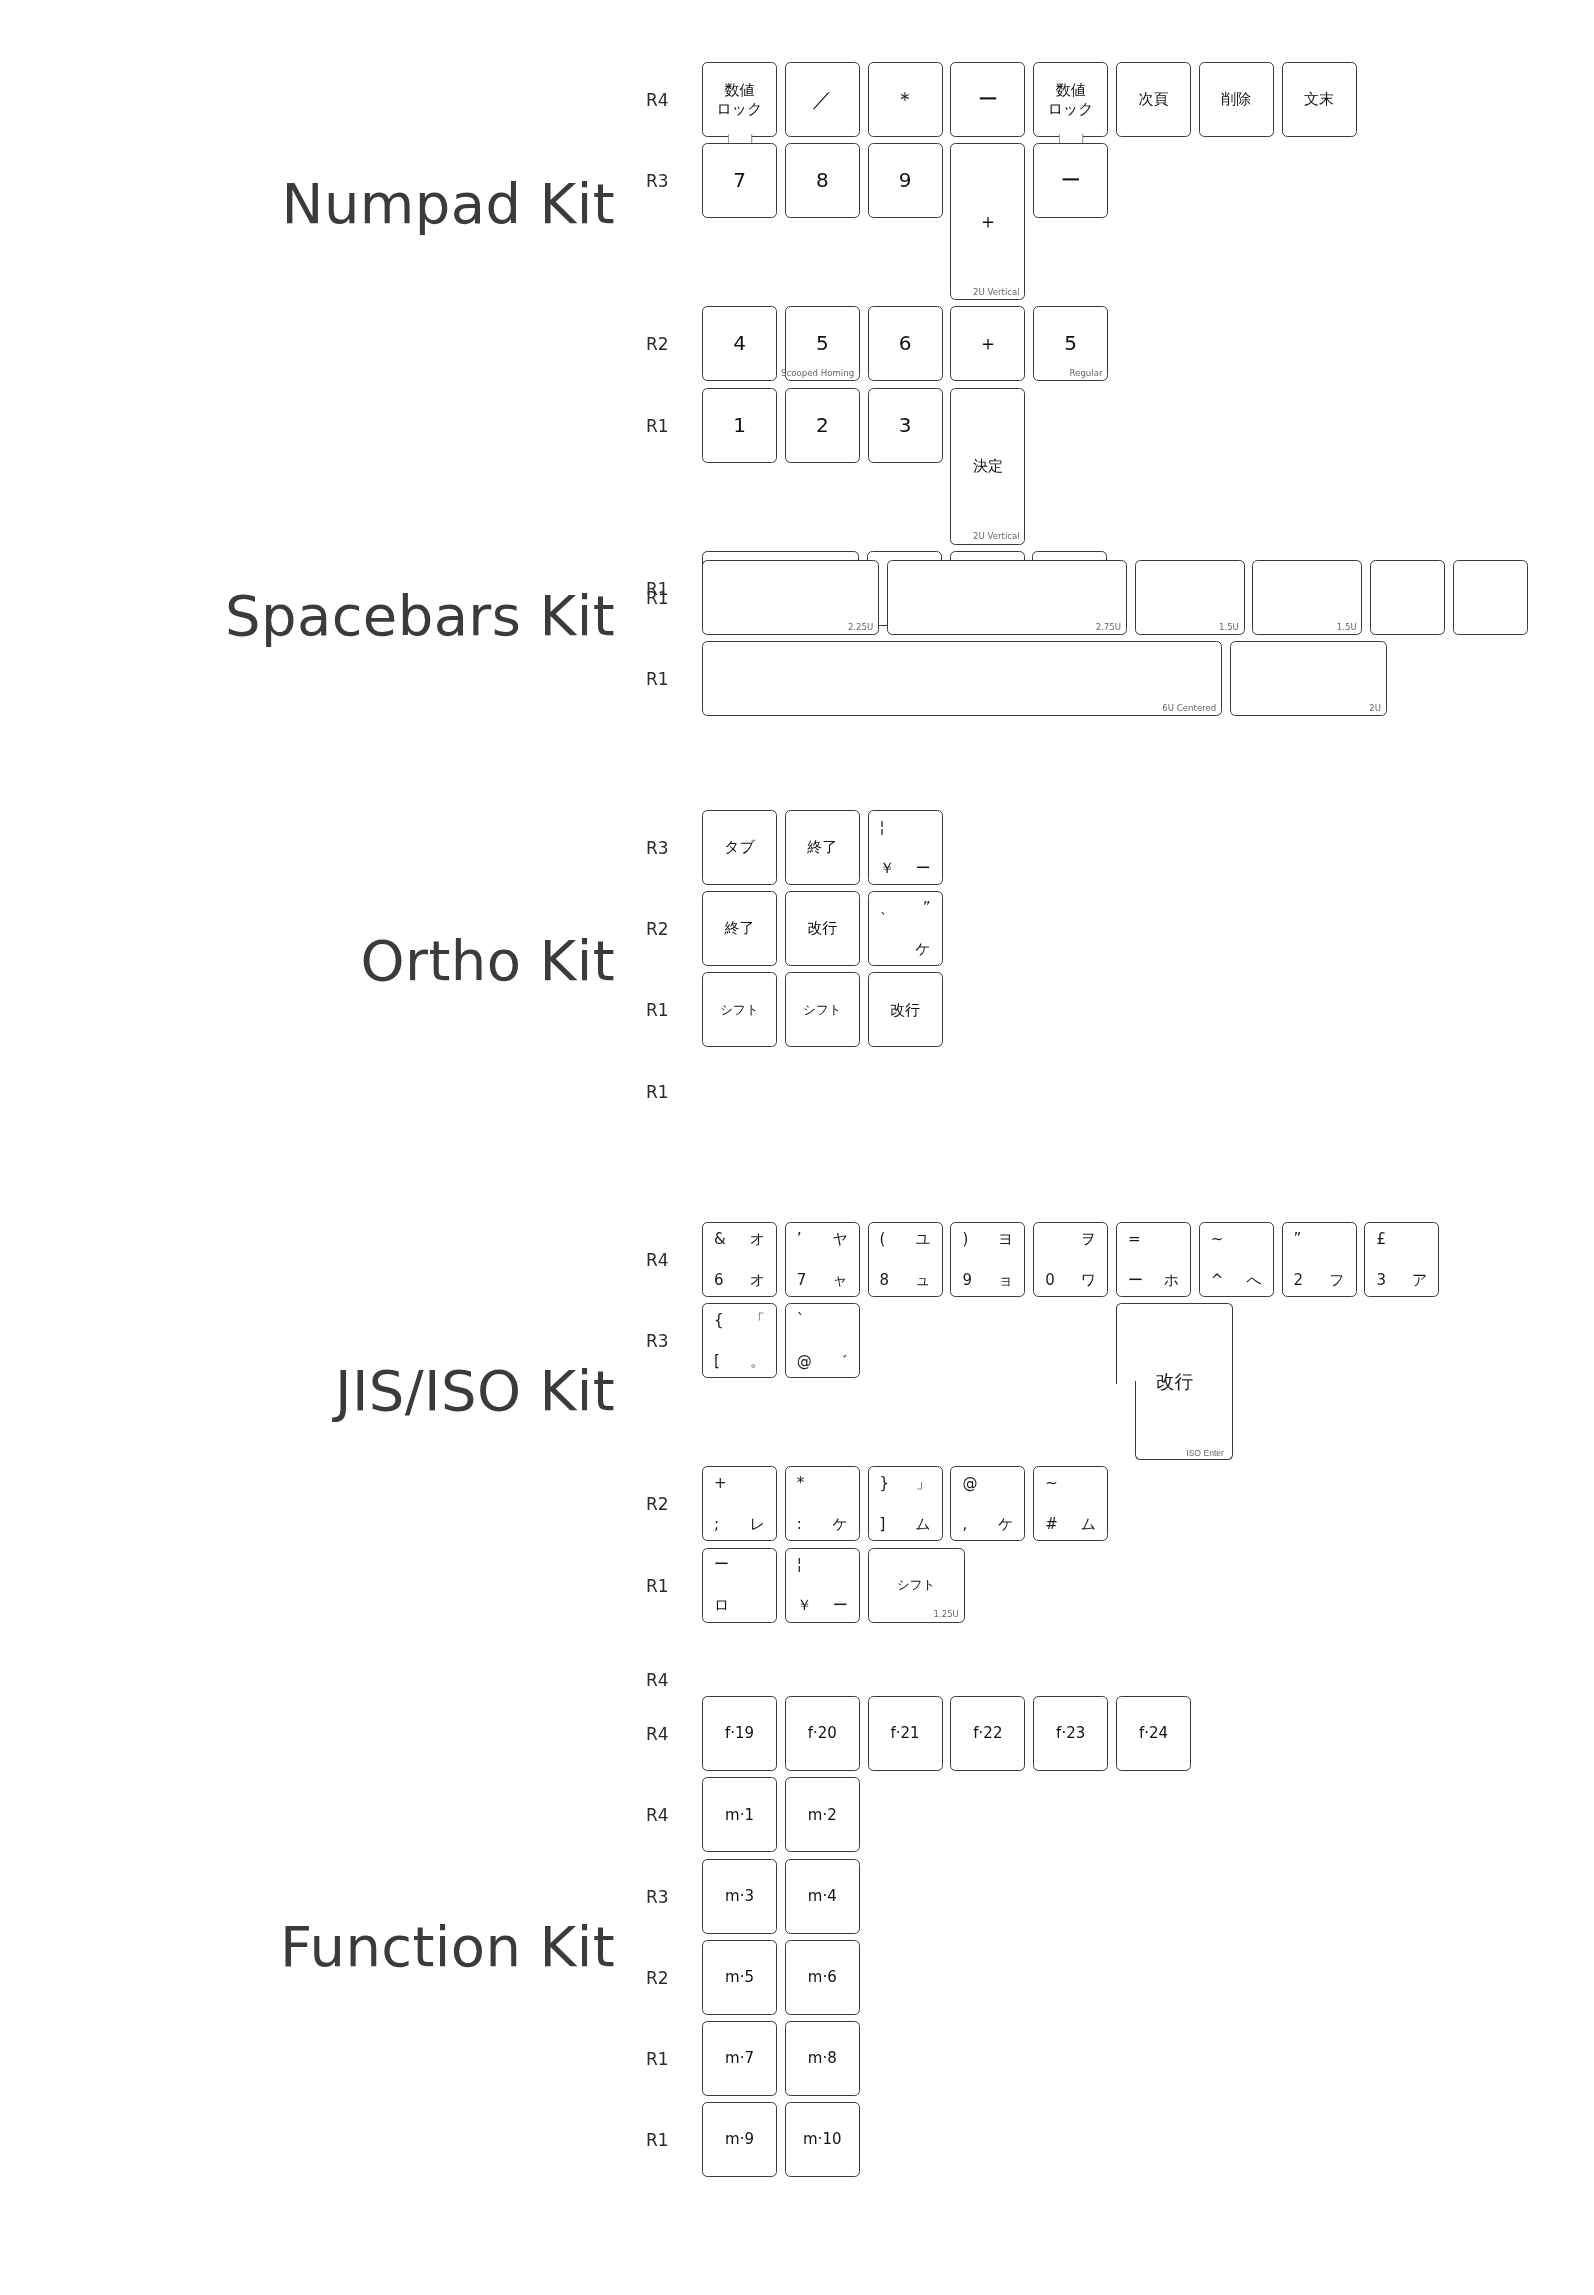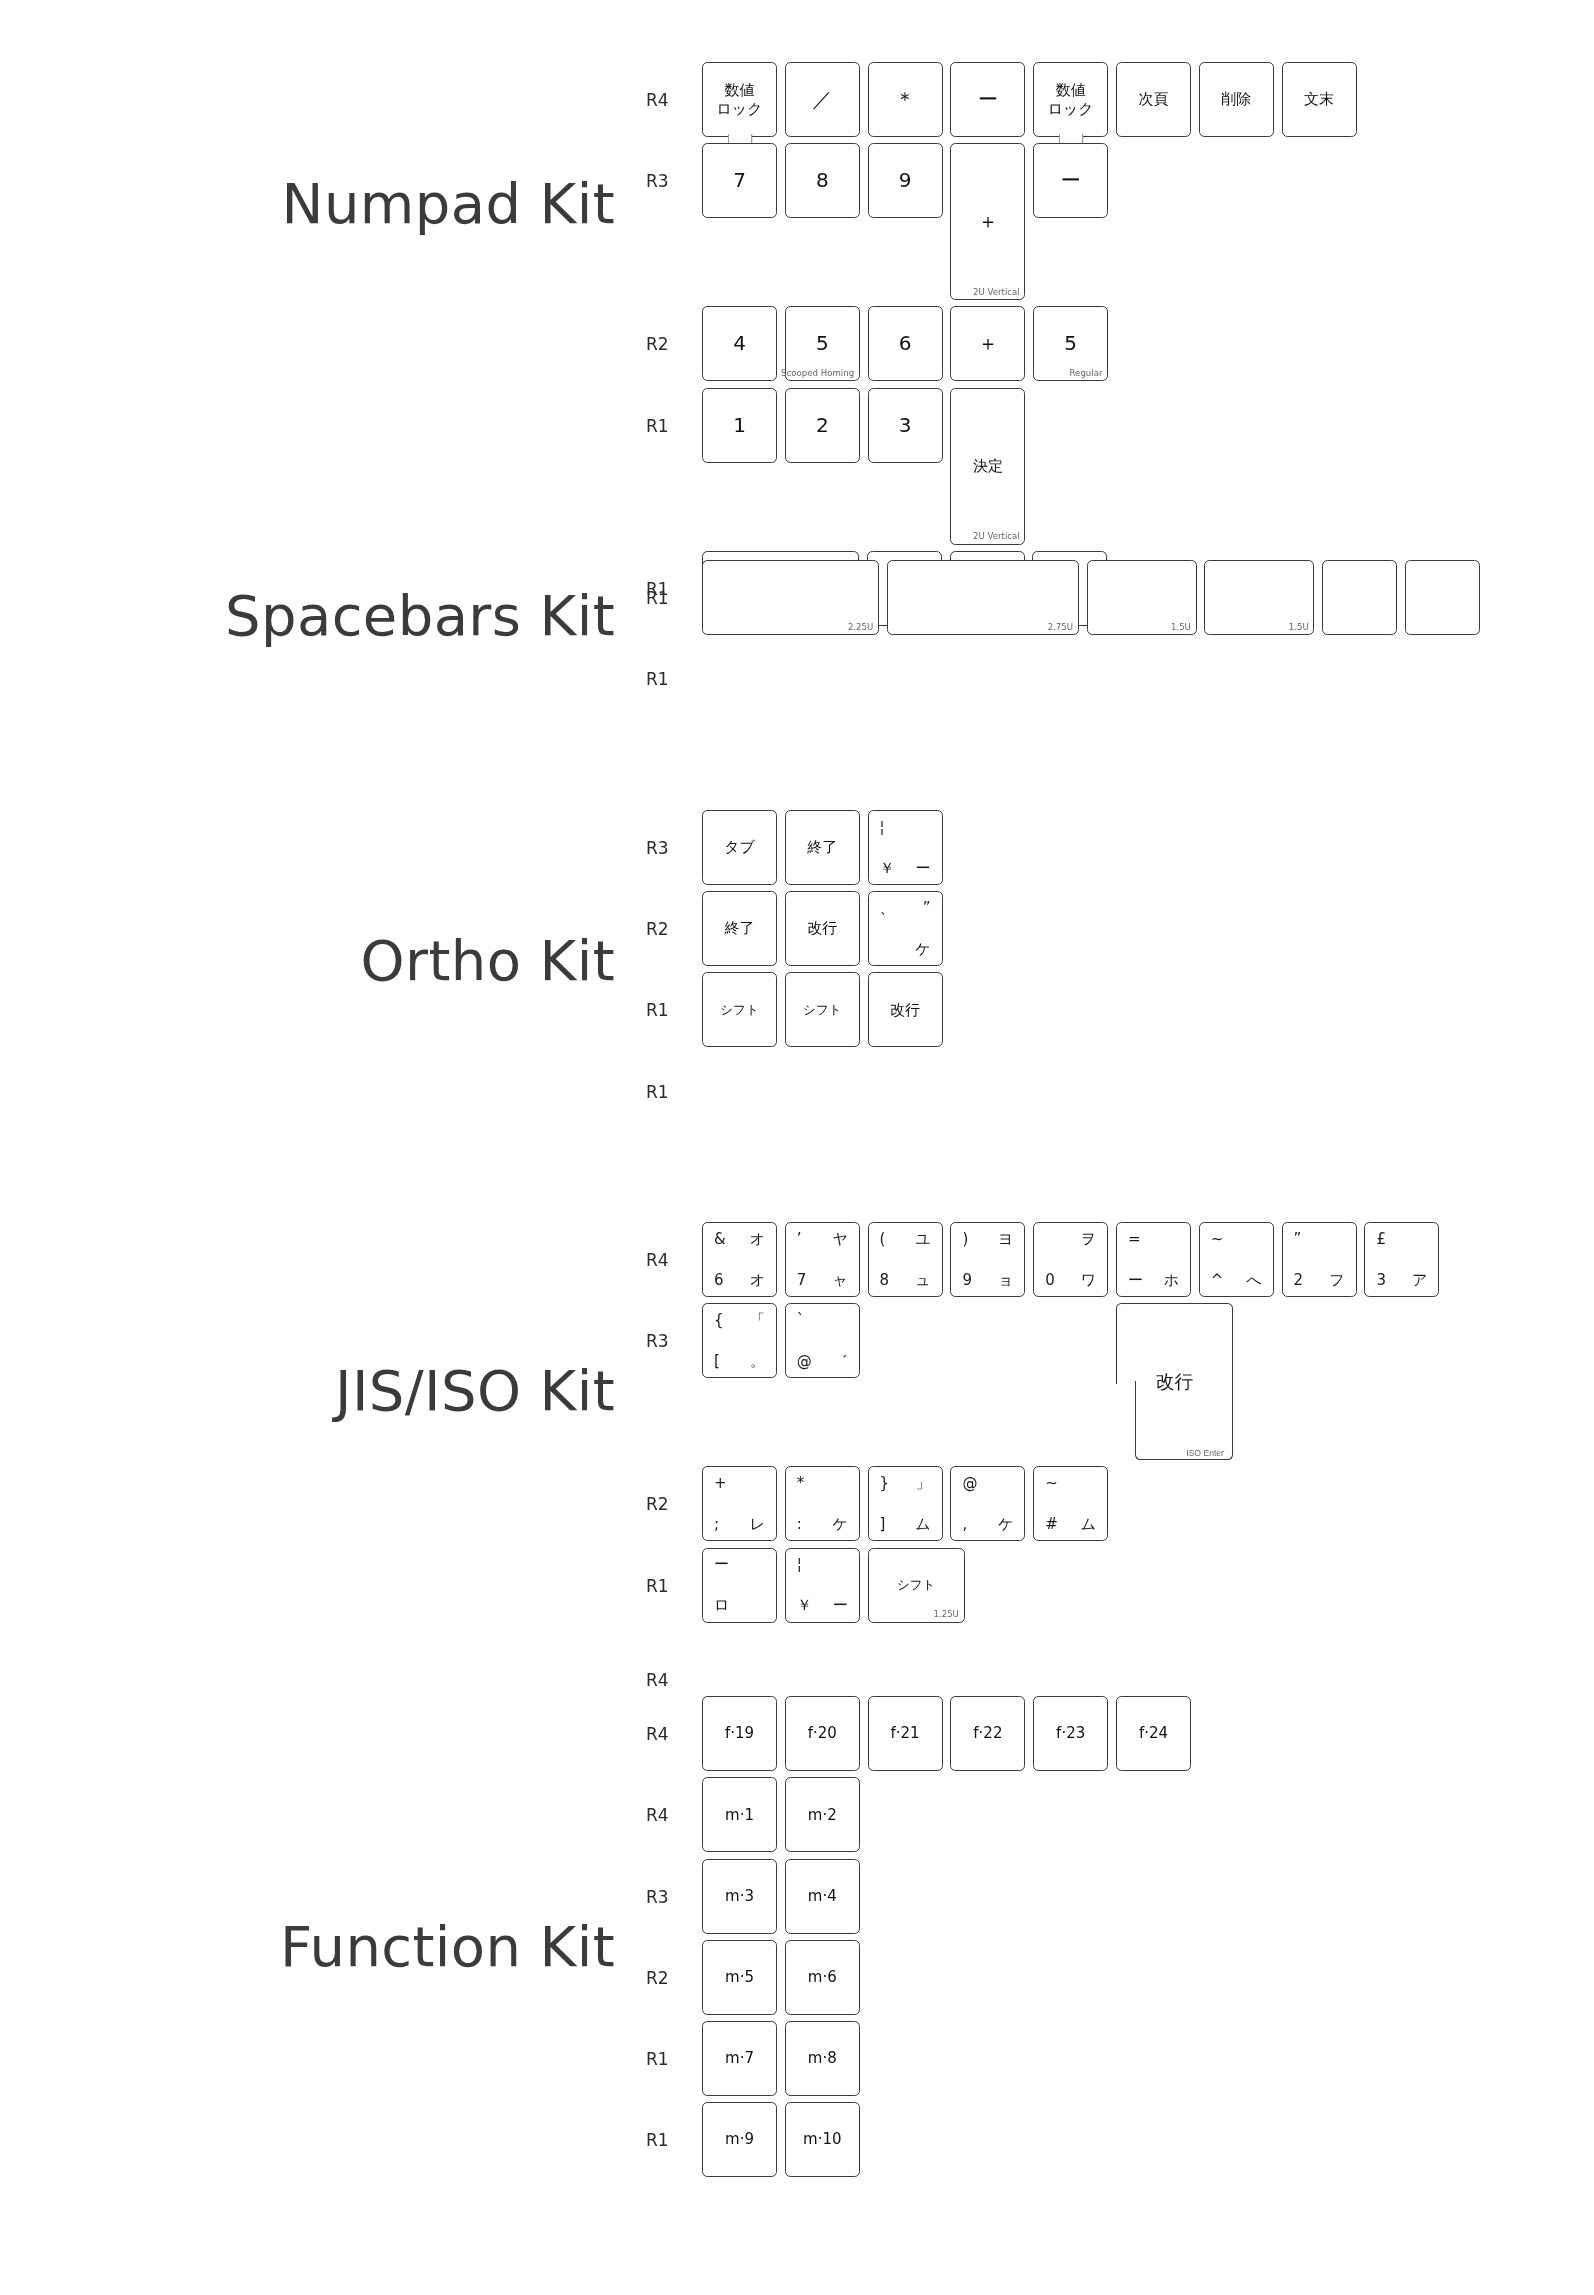--- a/index.html
+++ b/index.html
@@ -116,21 +116,21 @@
   .quad .tr { text-align: right; align-self: start; }
   .quad .bl { text-align: left; align-self: end; }
   .quad .br { text-align: right; align-self: end; }
 
   
   .w1   { width: 75px; }
   .w125 { width: 97px; }
   .w15  { width: 110px; }
   .w2   { width: 157px; }
   .w225 { width: 177px; }
-  .w275 { width: 192px; }
+  .w275 { width: 240px; }
   .w6   { width: 520px; }
 
   
   .h1 { height: 75px; }
   .h2 { height: 157px; }
 
   
   .iso-enter {
     position: relative;
     width: 117px;
@@ -341,20 +341,30 @@
               <div class="key w1 h1">
                 <div class="legend"></div>
               </div>
               <div class="key w1 h1">
                 <div class="legend"></div>
               </div>
             </div>
           </div>
           <div class="row">
             <div class="row-label">R1</div>
+            <div class="keys">
+              <div class="key w6 h1">
+                <div class="legend"></div>
+                <div class="sub">6U Centered</div>
+              </div>
+              <div class="key w2 h1">
+                <div class="legend"></div>
+                <div class="sub">2U</div>
+              </div>
+            </div>
           </div>
         </div>
       </div>
       <div class="kit" style="top: 810px; left: 0px;">
         <div class="kit-title" style="position: absolute; left: 0px; width: 615px; top: 106px; margin-top: 12px;">Ortho Kit</div>
         <div class="kit-rows" style="position: absolute; left: 646px; top: 0px;">
           <div class="row">
             <div class="row-label">R3</div>
             <div class="keys">
               <div class="key w1 h1">

